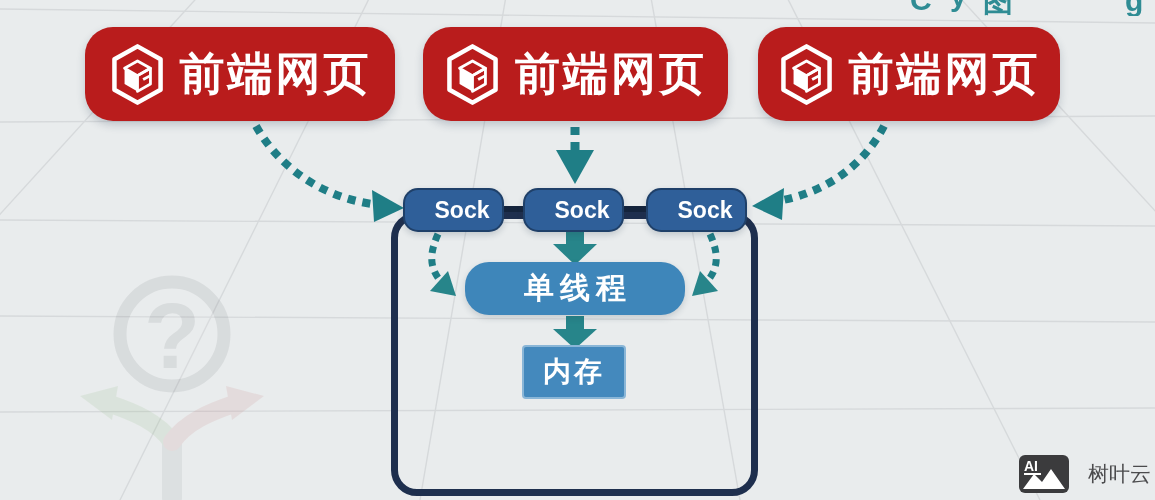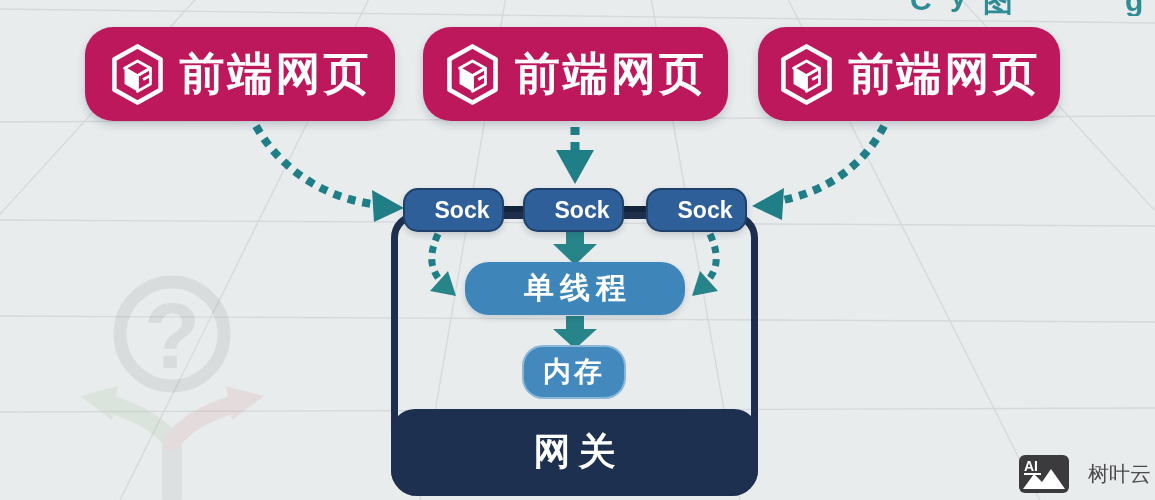--- a/index.html
+++ b/index.html
@@ -13,21 +13,21 @@
   .arrow-layer{z-index:5;}
 
   
   .gateway-box{position:absolute;left:391px;top:212px;width:367px;height:284px;
     box-sizing:border-box;border:7px solid #1e2f4e;border-radius:26px;z-index:3;}
   .gateway-bar{position:absolute;left:391px;top:409px;width:367px;height:85px;
     background:#1e3050;border-radius:24px;z-index:4;display:flex;align-items:center;justify-content:center;}
   .gateway-bar .lbl{color:#fff;font-size:37px;font-weight:bold;letter-spacing:8px;text-indent:8px;}
 
   
-  .fe-node{position:absolute;top:27px;height:94px;background:#be185d;border-radius:28px;
+  .fe-node{position:absolute;top:27px;height:94px;background:#b91c1c;border-radius:28px;
     display:flex;align-items:center;justify-content:center;gap:14px;z-index:6;
     box-shadow:0 4px 9px rgba(40,60,80,.22);}
   .fe-node .lbl{color:#fff;font-size:45px;font-weight:bold;letter-spacing:3px;}
   .fe-1{left:85px;width:310px;}
   .fe-2{left:423px;width:305px;}
   .fe-3{left:758px;width:302px;}
   .cube-icon{width:57px;height:63px;flex:0 0 auto;}
 
   
   .sock{position:absolute;top:188px;height:44px;width:101px;background:#2f5f99;
@@ -41,21 +41,21 @@
   .link-a{left:500px;width:28px;}
   .link-b{left:621px;width:28px;}
 
   .single-thread{position:absolute;left:465px;top:262px;width:220px;height:53px;background:#3e86ba;
     border-radius:24px;z-index:6;display:flex;align-items:center;justify-content:center;
     box-shadow:0 3px 6px rgba(40,60,80,.18);}
   .single-thread .lbl{color:#ffffff;font-size:30px;font-weight:bold;letter-spacing:6px;text-indent:6px;}
 
   .memory{position:absolute;left:522px;top:345px;width:104px;height:54px;background:#4489bd;
     border:2px solid rgba(225,238,246,.45);box-sizing:border-box;
-    border-radius:21px;z-index:6;display:flex;align-items:center;justify-content:center;}
+    border-radius:4px;z-index:6;display:flex;align-items:center;justify-content:center;}
   .memory .lbl{color:#fff;font-size:28px;font-weight:bold;letter-spacing:3px;}
 
   
   .top-wm{position:absolute;left:0;top:0;width:1155px;height:16px;overflow:hidden;z-index:7;}
   .top-wm span{position:absolute;color:#2f8c94;font-weight:bold;font-size:30px;}
   .wm-0{left:910px;top:-17px;}
   .wm-1{left:950px;top:-21px;}
   .wm-2{left:983px;top:-19px;font-size:26px;}
   .wm-3{left:1125px;top:-16px;}
 
@@ -94,23 +94,20 @@
       <text x="110" y="96" font-size="92" font-weight="bold" fill="#6f7477" text-anchor="middle">?</text>
       <path d="M110,226 L110,168" stroke="#8d9295" stroke-width="20" fill="none" stroke-linecap="round"></path>
       <path d="M110,170 C96,150 72,140 48,132" stroke="#7fae6f" stroke-width="18" fill="none" stroke-linecap="round"></path>
       <polygon points="18,124 56,114 50,148" fill="#7fae6f"></polygon>
       <path d="M110,170 C124,150 148,140 172,132" stroke="#c06e6e" stroke-width="18" fill="none" stroke-linecap="round"></path>
       <polygon points="202,124 164,114 170,148" fill="#c06e6e"></polygon>
     </g>
   </svg>
 
   <div class="gateway-box"></div>
-  <div class="gateway-bar">
-    <span class="lbl">网关</span>
-  </div>
 
   <svg class="layer arrow-layer" viewBox="0 0 1155 500">
     <g>
       <path d="M256,126 C278,165 318,196 372,204" stroke="#1f7e86" stroke-width="8" stroke-dasharray="8 7" fill="none"></path>
       <polygon points="404,208 372,190 374,222" fill="#1f7e86"></polygon>
     </g>
     <g>
       <path d="M575,127 L575,150" stroke="#1f7e86" stroke-width="9" stroke-dasharray="8 7" fill="none"></path>
       <polygon points="575,184 556,150 594,150" fill="#1f7e86"></polygon>
     </g>

